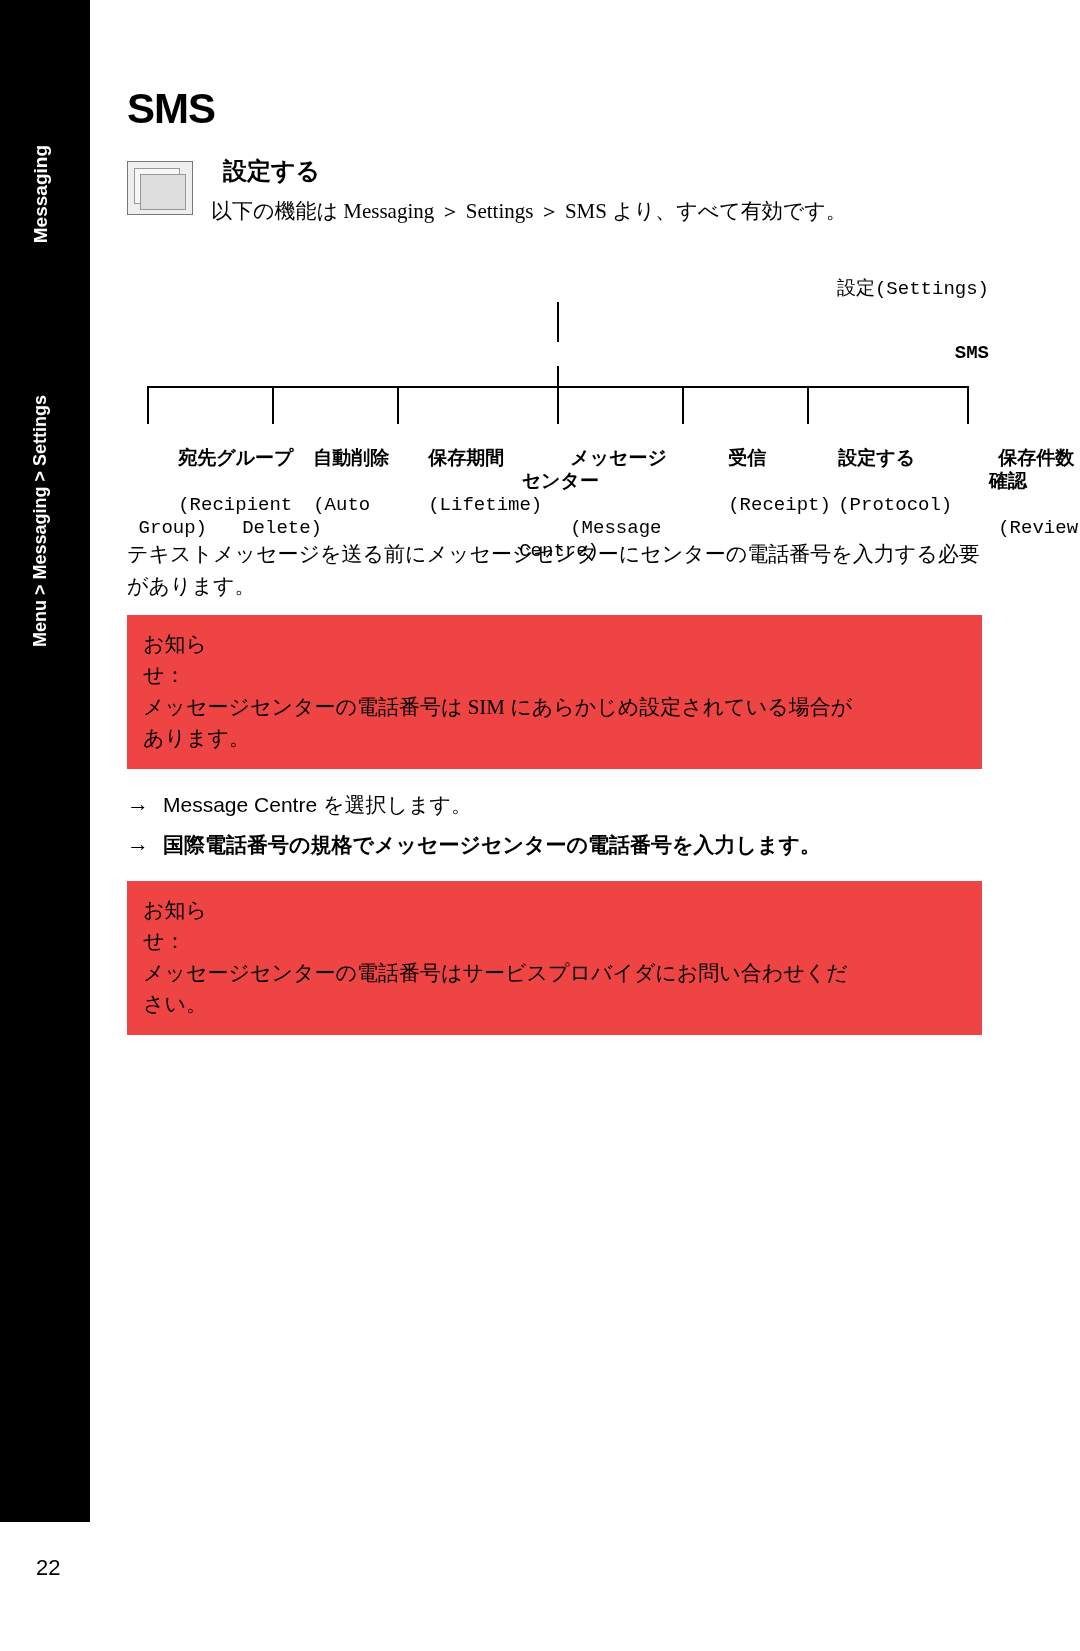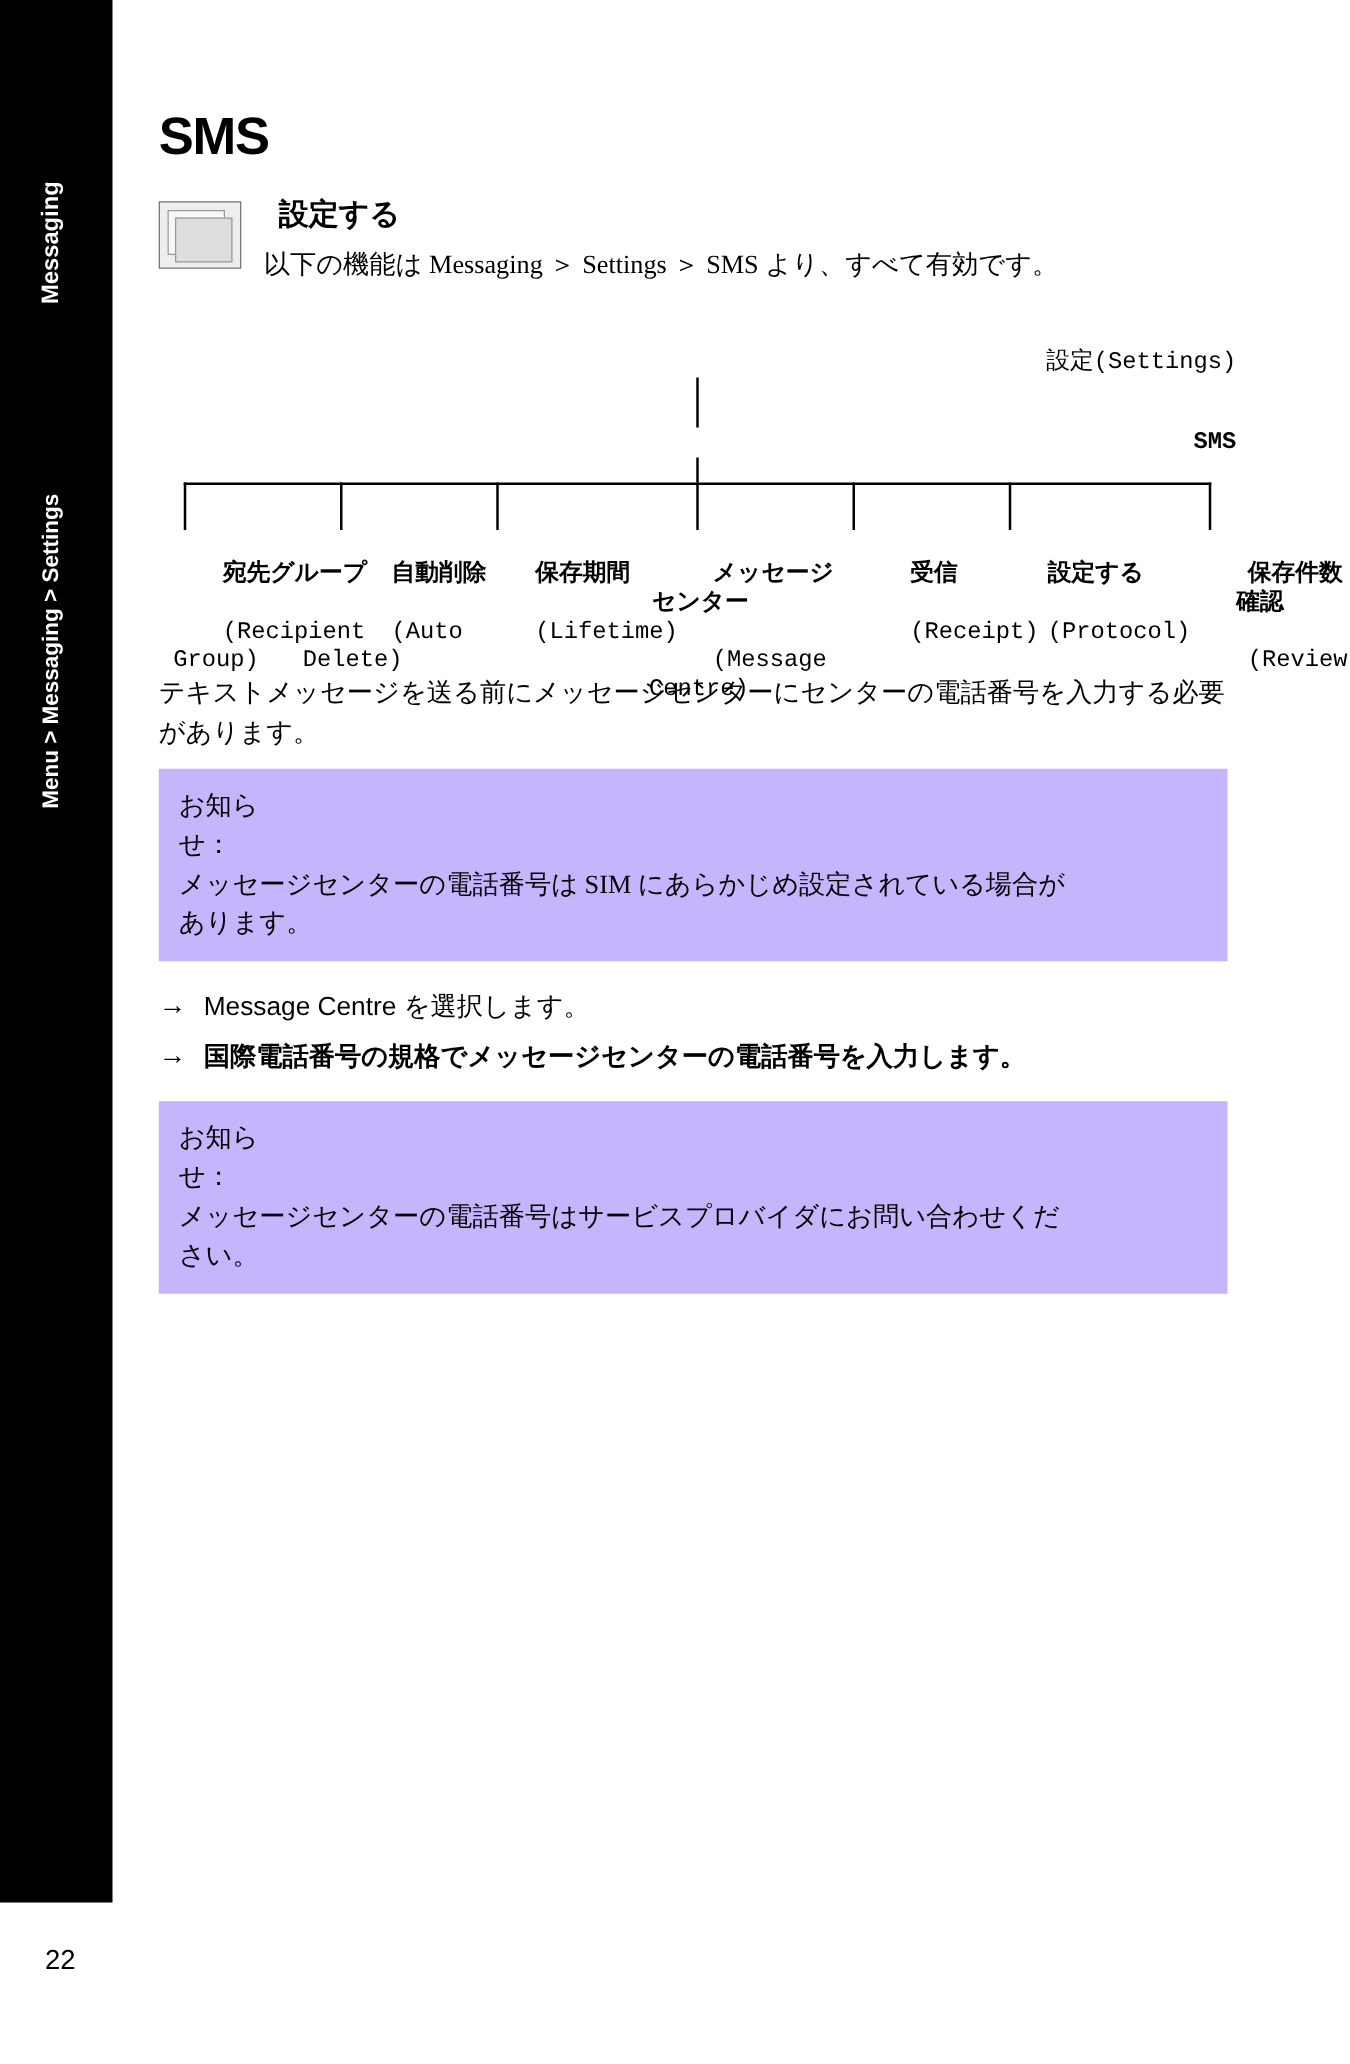--- a/index.html
+++ b/index.html
@@ -73,21 +73,21 @@
   
   .sub-h {
     font-size: 24px; font-style: italic; font-weight: bold;
     margin-top: 130px; margin-bottom:10px;
   }
   .sub-p {
     font-size: 21px; line-height:1.55; font-family:"MS Mincho","Hiragino Mincho Pro",serif;
     margin-bottom: 12px;
   }
   .note {
-    background:#c4b5fd; padding: 14px 16px 14px 16px; font-size:21px;
+    background:#ef4444; padding: 14px 16px 14px 16px; font-size:21px;
     font-family:"MS Mincho","Hiragino Mincho Pro",serif; line-height:1.5;
   }
   .note .note-body{ display:inline-block; vertical-align:top; width: 720px;}
   .note .note-label{ display:inline-block; vertical-align:top; width: 105px;}
   .steps { margin: 22px 0; }
   .step {
     display:flex; align-items:flex-start; margin-bottom:12px;
     font-size:21px; font-family:"Hiragino Kaku Gothic Pro",sans-serif;
   }
   .step .arrow { width: 36px; font-size:22px; }

